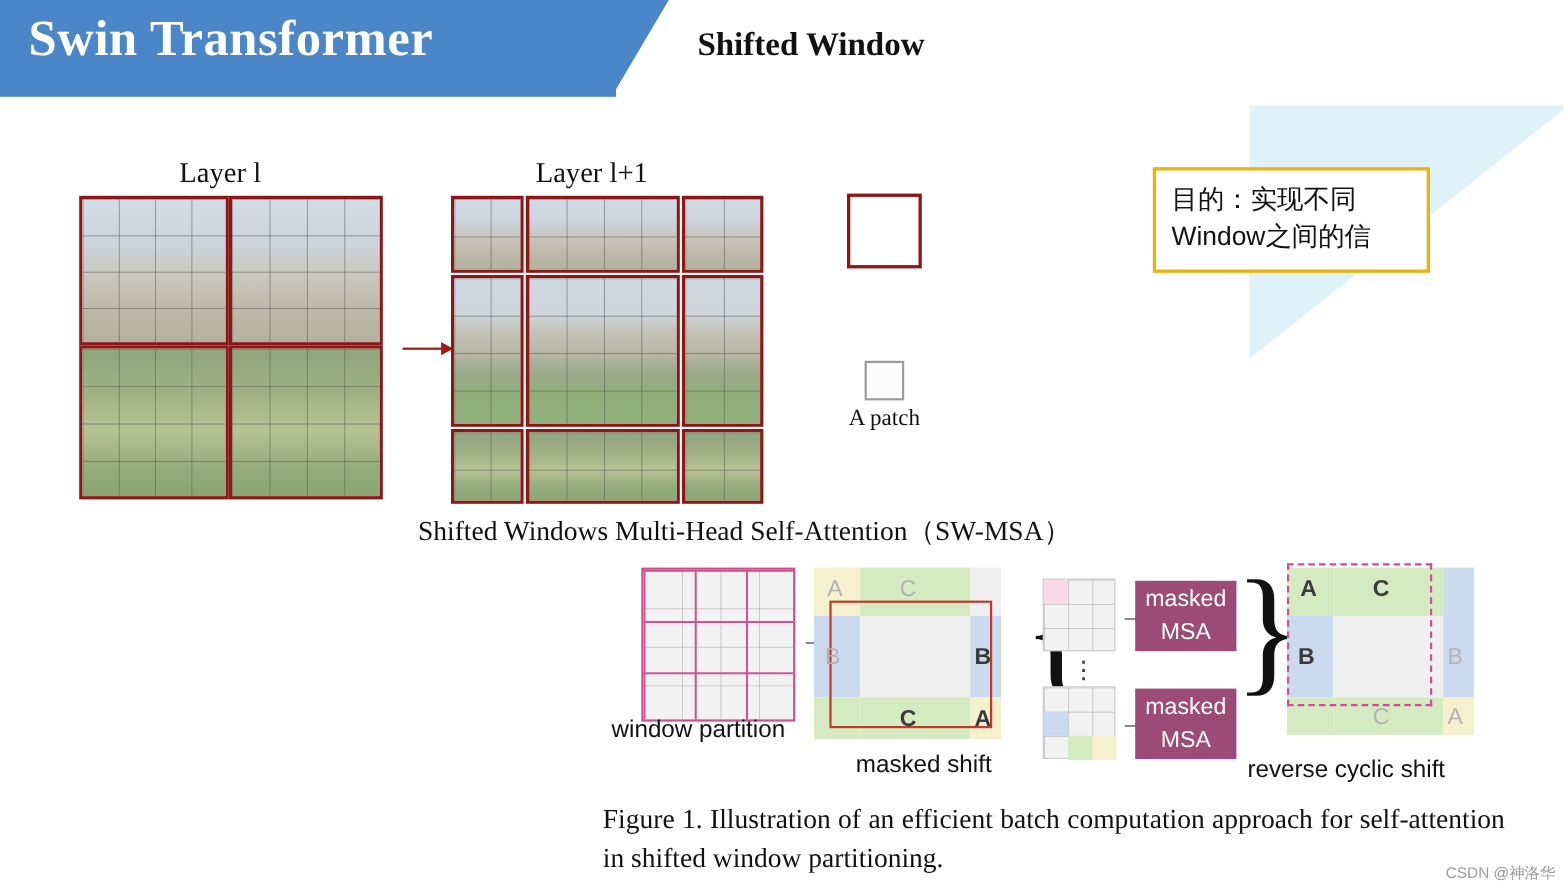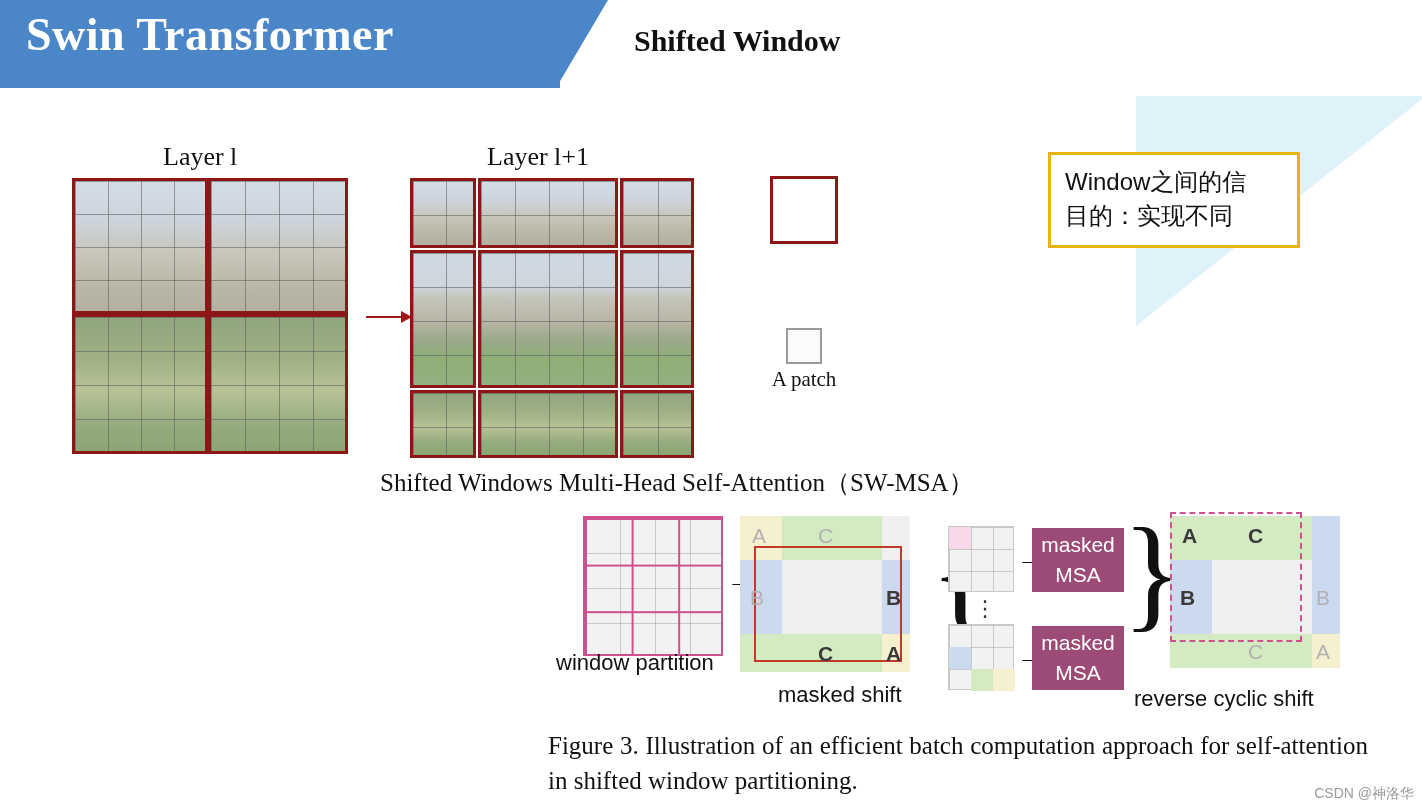--- a/index.html
+++ b/index.html
@@ -315,22 +315,22 @@
 <body>
 
 <div class="header-band"></div>
 <div class="header-band-tail"></div>
 <div class="header-title">Swin Transformer</div>
 <div class="slide-subtitle">Shifted Window</div>
 
 <div class="deco-triangle"></div>
 
 <div class="note-box">
+  <div class="line">目的：实现不同</div>
   <div class="line">Window之间的信</div>
-  <div class="line">目的：实现不同</div>
 </div>
 
 <div class="fig-label" id="layer-l-label">Layer l</div>
 <div class="fig-label" id="layer-l1-label">Layer l+1</div>
 
 <div class="win" style="top:178px;left:72px;width:136px;height:136px;">
   <div class="photo sky" style="inset:0;"></div>
   <div class="grid-lines" style="background-size:33px 33px;"></div>
 </div>
 <div class="win" style="top:178px;left:208px;width:140px;height:136px;">
@@ -471,15 +471,15 @@
 
   <div class="letter" style="top:12px;left:12px;font-weight:bold;">A</div>
   <div class="letter" style="top:12px;left:78px;font-weight:bold;">C</div>
   <div class="letter" style="top:74px;left:10px;font-weight:bold;">B</div>
   <div class="letter faint" style="top:74px;left:146px;">B</div>
   <div class="letter faint" style="top:128px;left:78px;">C</div>
   <div class="letter faint" style="top:128px;left:146px;">A</div>
 </div>
 <div class="label-mid" id="reverse-cyclic-shift-label">reverse cyclic shift</div>
 
-<div class="figure-caption">Figure 3. Illustration of an efficient batch computation approach for self-attention in shifted window partitioning.</div>
+<div class="figure-caption">Figure 1. Illustration of an efficient batch computation approach for self-attention in shifted window partitioning.</div>
 
 <div class="watermark">CSDN @神洛华</div>
 
 </body></html>

